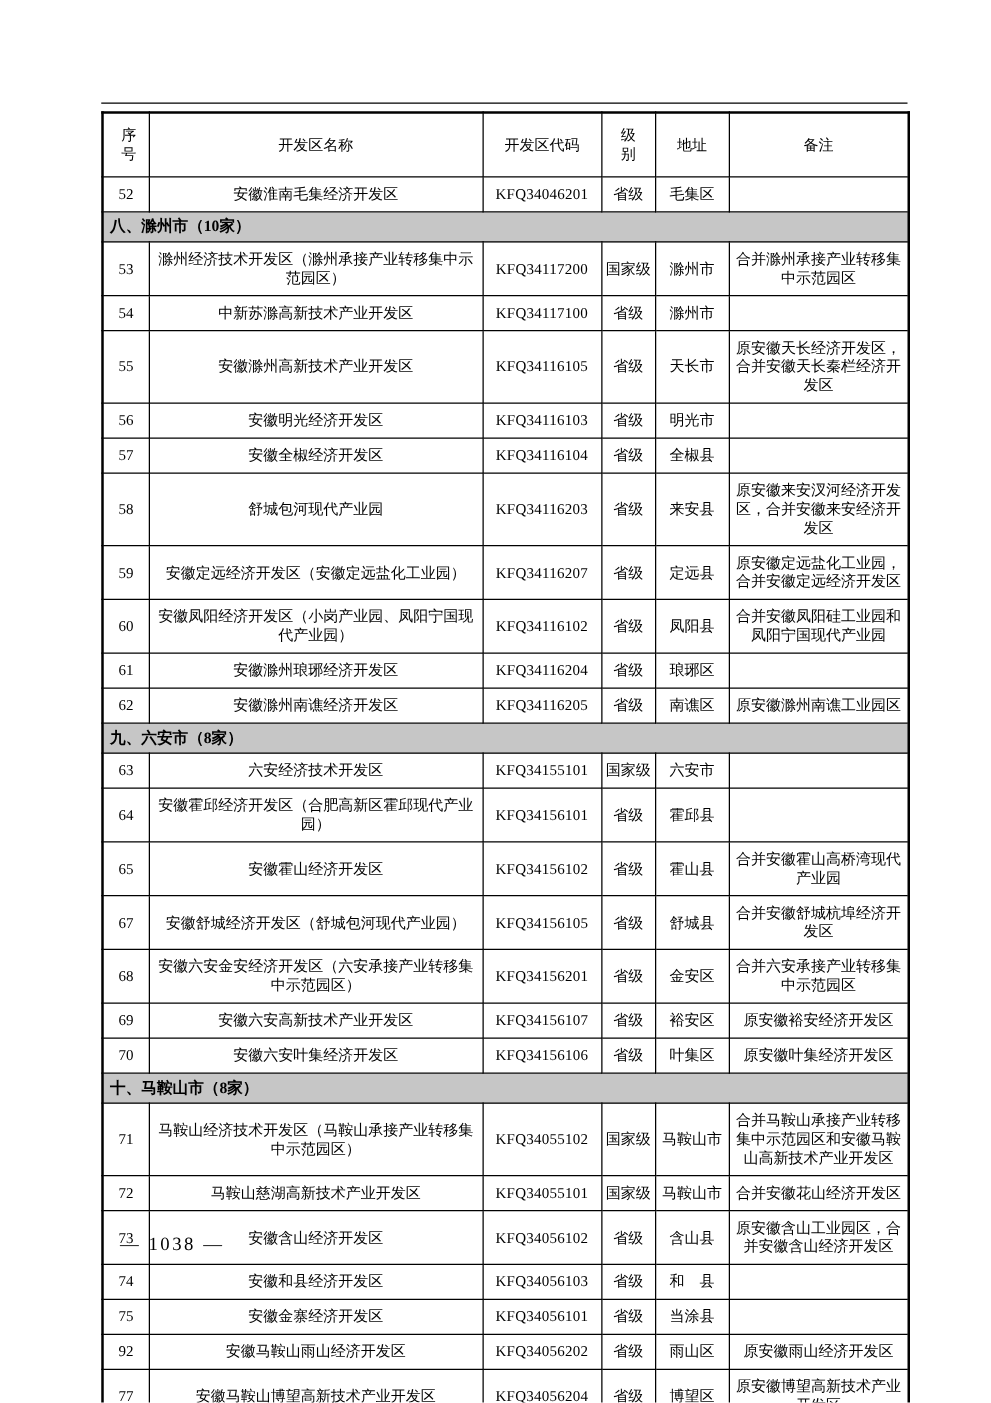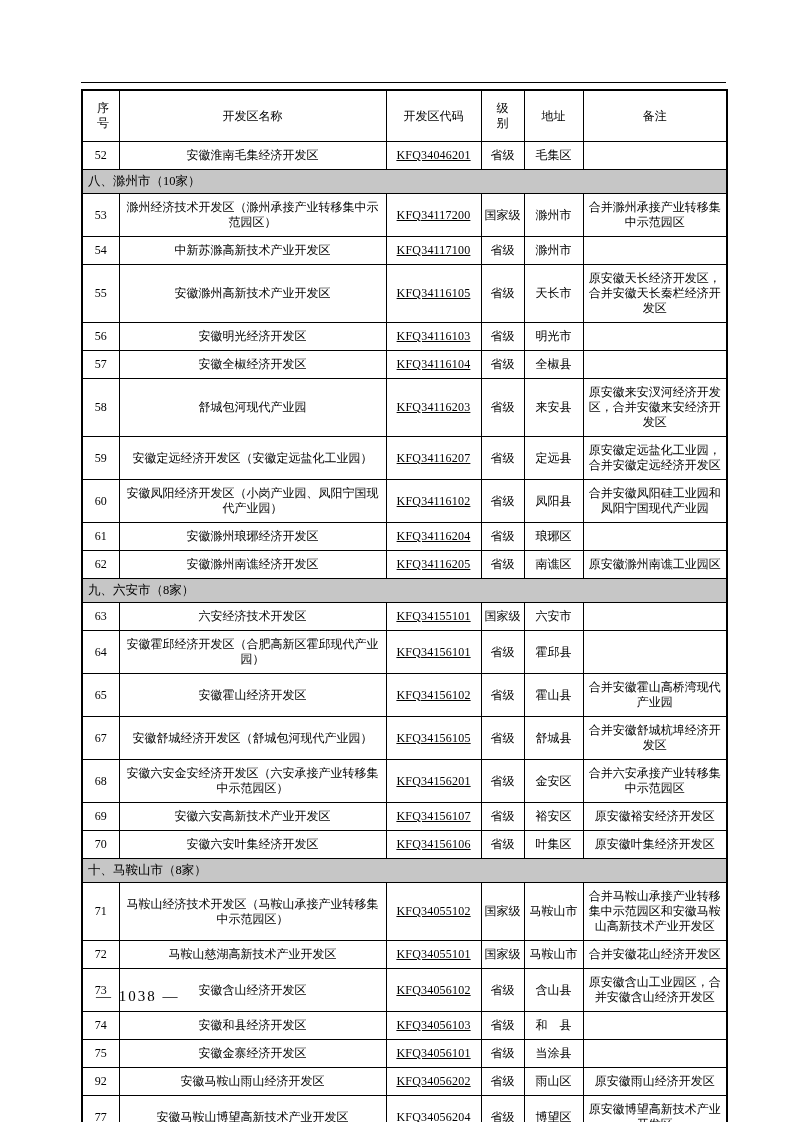--- a/index.html
+++ b/index.html
@@ -32,24 +32,24 @@
     line-height: 15px;
     padding: 6px 3px;
     text-align: center;
     vertical-align: middle;
     font-weight: normal;
     word-break: break-all;
   }
   table.dev-zones th { padding: 10px 14px; font-size: 12px; }
   td.cell-name { text-align: left; padding-left: 7px; padding-right: 5px; }
   td.cell-note { text-align: left; padding-left: 5px; padding-right: 3px; }
-  td.cell-code { font-size: 11.5px; letter-spacing: 0.2px; text-decoration: underline; }
+  td.cell-code { font-size: 11.5px; letter-spacing: 0.2px; }
   tr.section-row td {
     background: #c6c6c6;
-    font-weight: normal;
+    font-weight: bold;
     text-align: left;
     padding: 4px 5px;
     font-size: 12.5px;
     line-height: 15px;
   }
 
   .page-footer {
     position: absolute;
     left: 96px;
     top: 988px;

